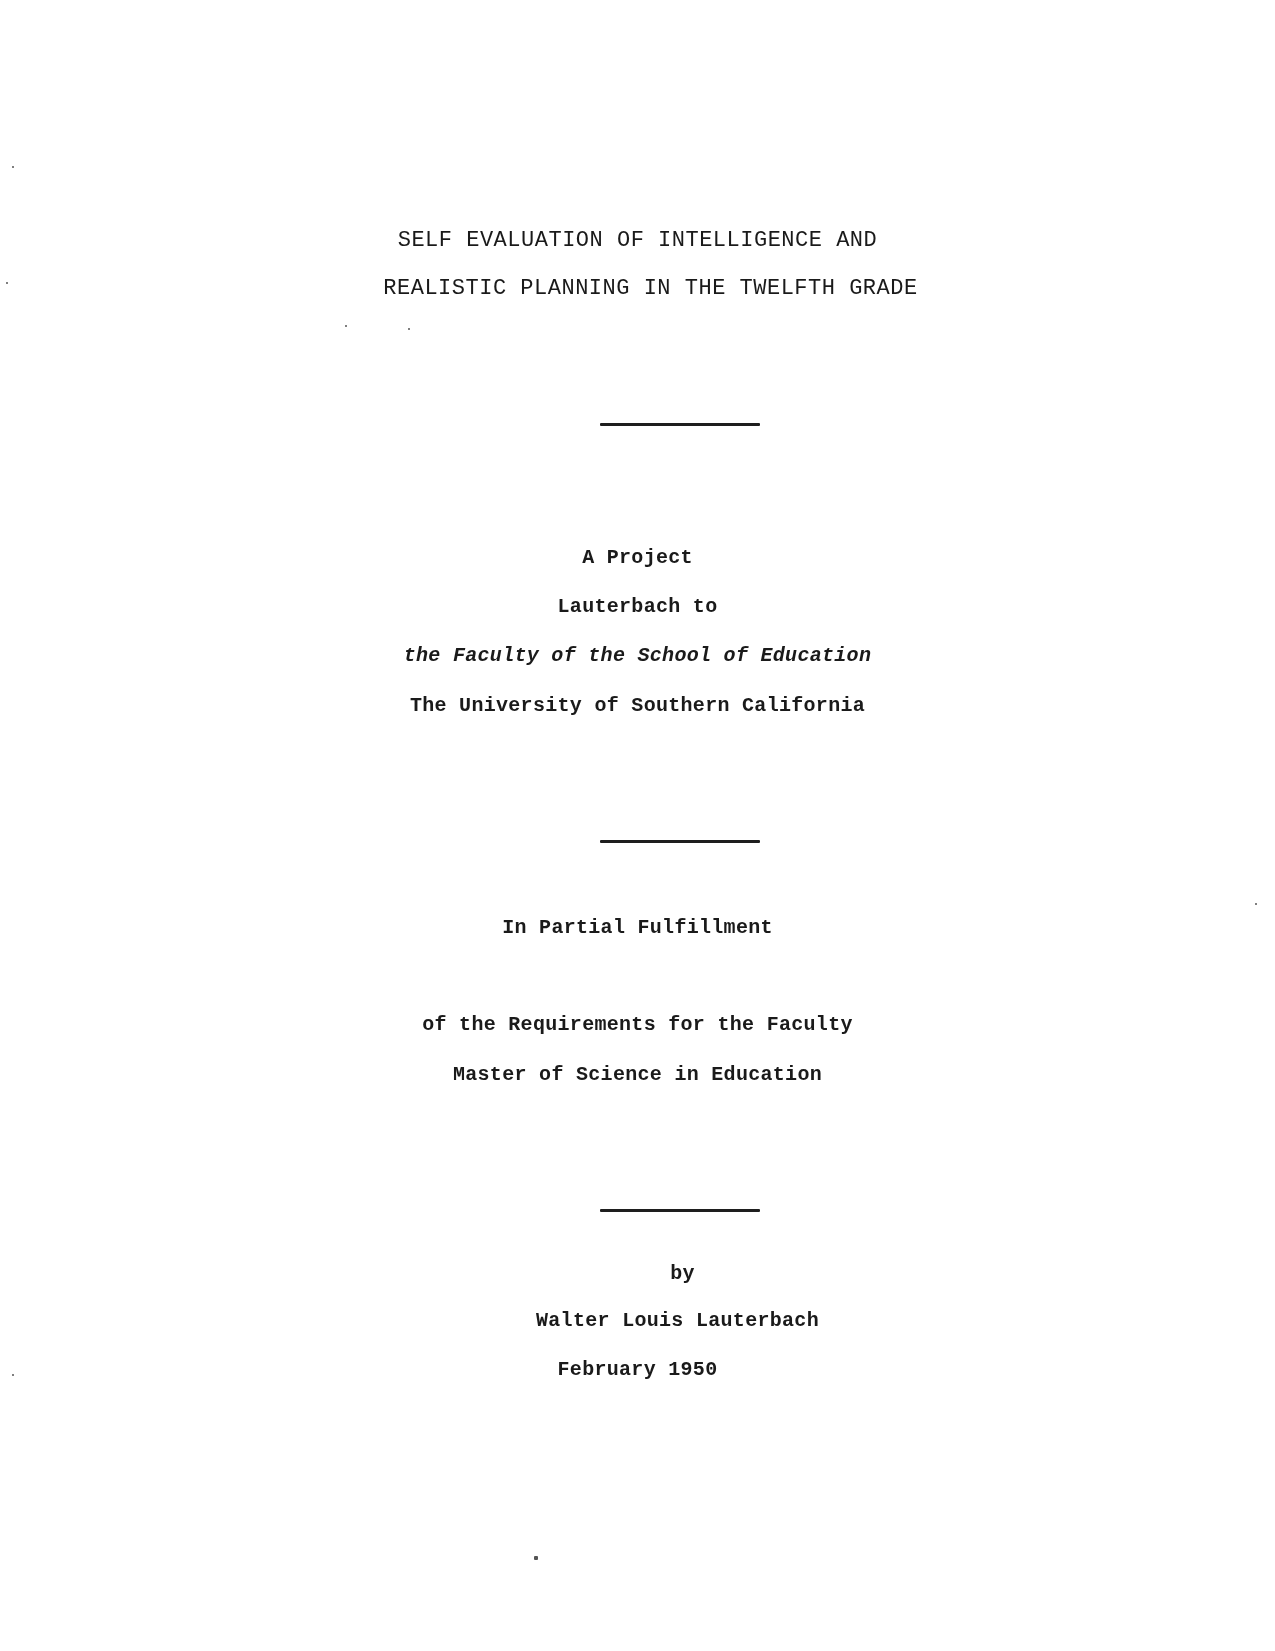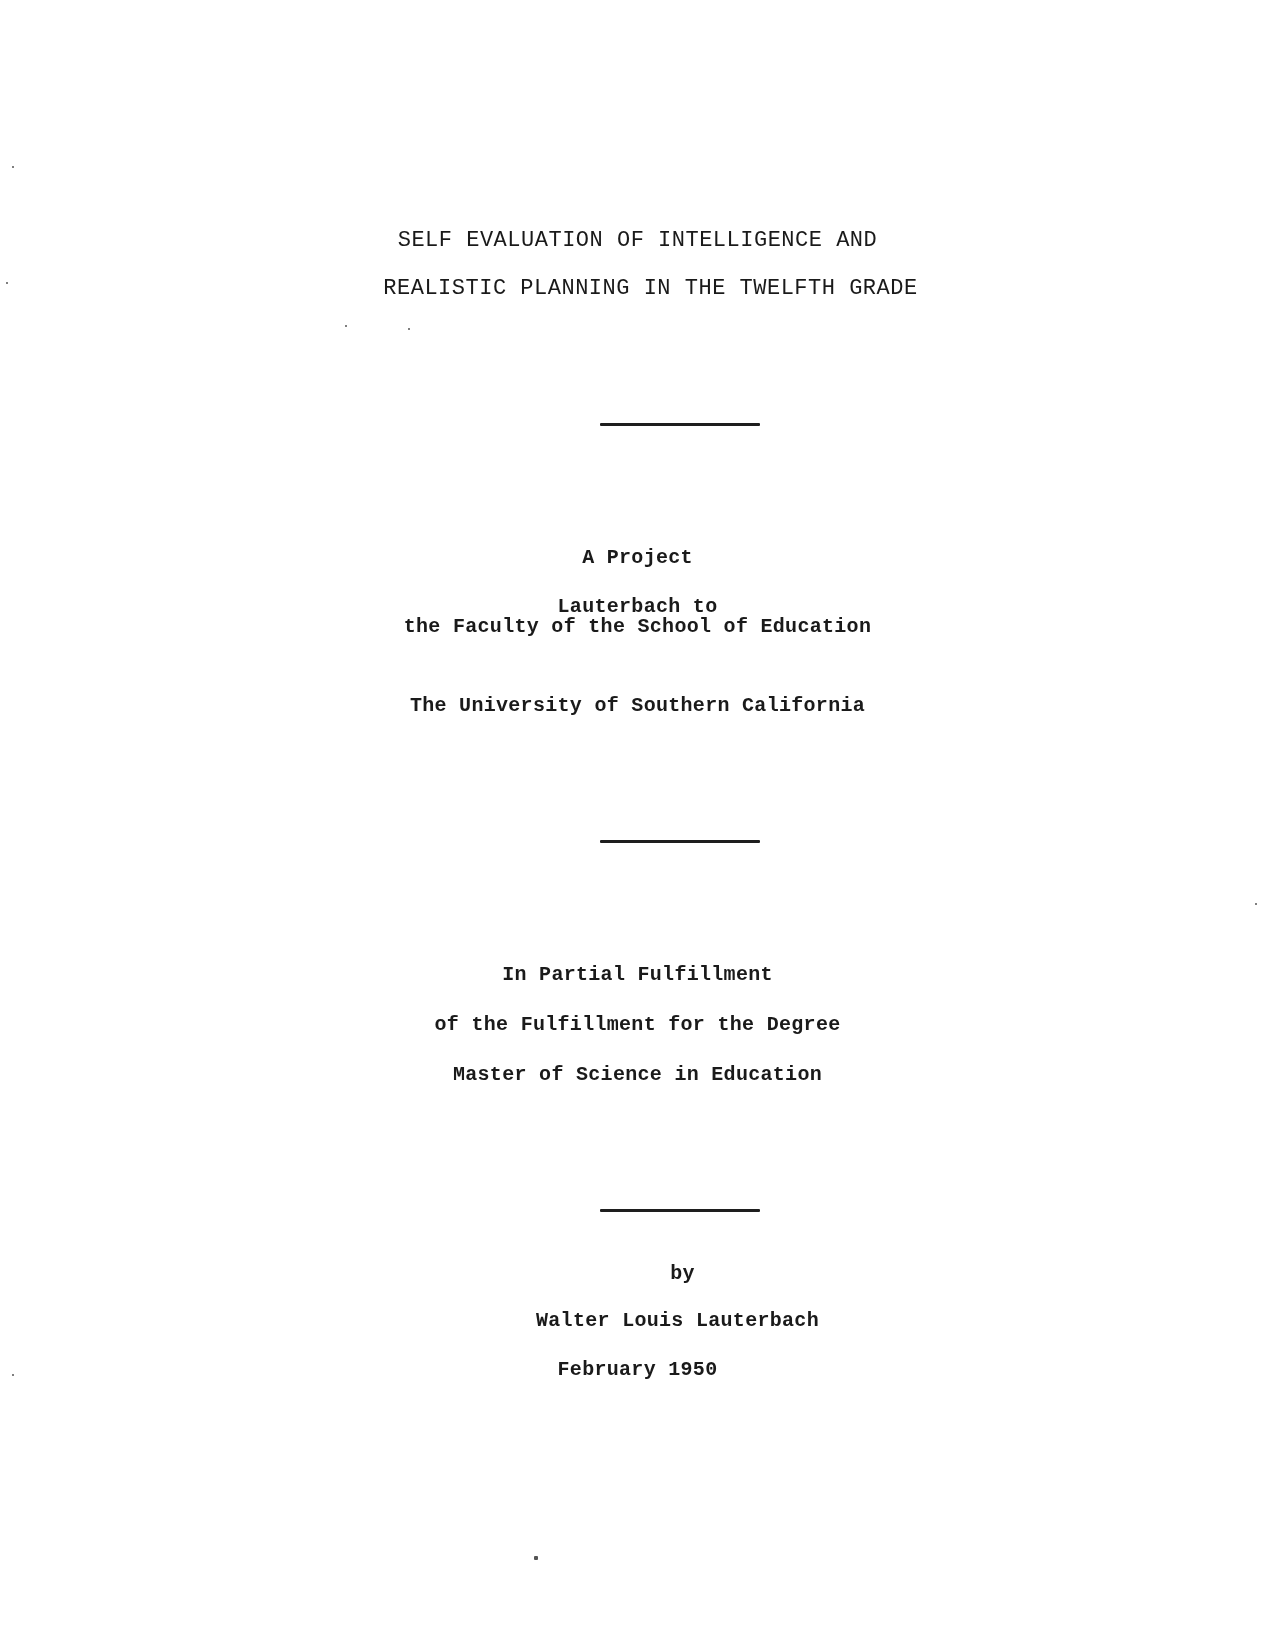--- a/index.html
+++ b/index.html
@@ -23,27 +23,27 @@
 
 <div class="page">
 
   <div class="line title" style="top:230px;">SELF EVALUATION OF INTELLIGENCE AND</div>
   <div class="line title" style="top:278px;padding-left:13px;">REALISTIC PLANNING IN THE TWELFTH GRADE</div>
 
   <div class="rule" style="top:423px;"></div>
 
   <div class="line body-text" style="top:548px;">A Project</div>
   <div class="line body-text" style="top:597px;">Lauterbach to</div>
-  <div class="line body-text" style="top:617px;">the Faculty of the School of Education</div>
+  <div class="line body-text" style="top:646px;font-style:italic;">the Faculty of the School of Education</div>
   <div class="line body-text" style="top:696px;">The University of Southern California</div>
 
   <div class="rule" style="top:840px;"></div>
 
-  <div class="line body-text" style="top:965px;">In Partial Fulfillment</div>
-  <div class="line body-text" style="top:1015px;">of the Fulfillment for the Degree</div>
+  <div class="line body-text" style="top:918px;">In Partial Fulfillment</div>
+  <div class="line body-text" style="top:1015px;">of the Requirements for the Faculty</div>
   <div class="line body-text" style="top:1065px;">Master of Science in Education</div>
 
   <div class="rule" style="top:1209px;"></div>
 
   <div class="line body-text" style="top:1264px;padding-left:45px;">by</div>
   <div class="line body-text" style="top:1311px;margin-left:40px;">Walter Louis Lauterbach</div>
   <div class="line body-text" style="top:1360px;">February 1950</div>
 
   <div class="speck" style="left:12px; top:166px;"></div>
   <div class="speck" style="left:6px; top:282px;"></div>

